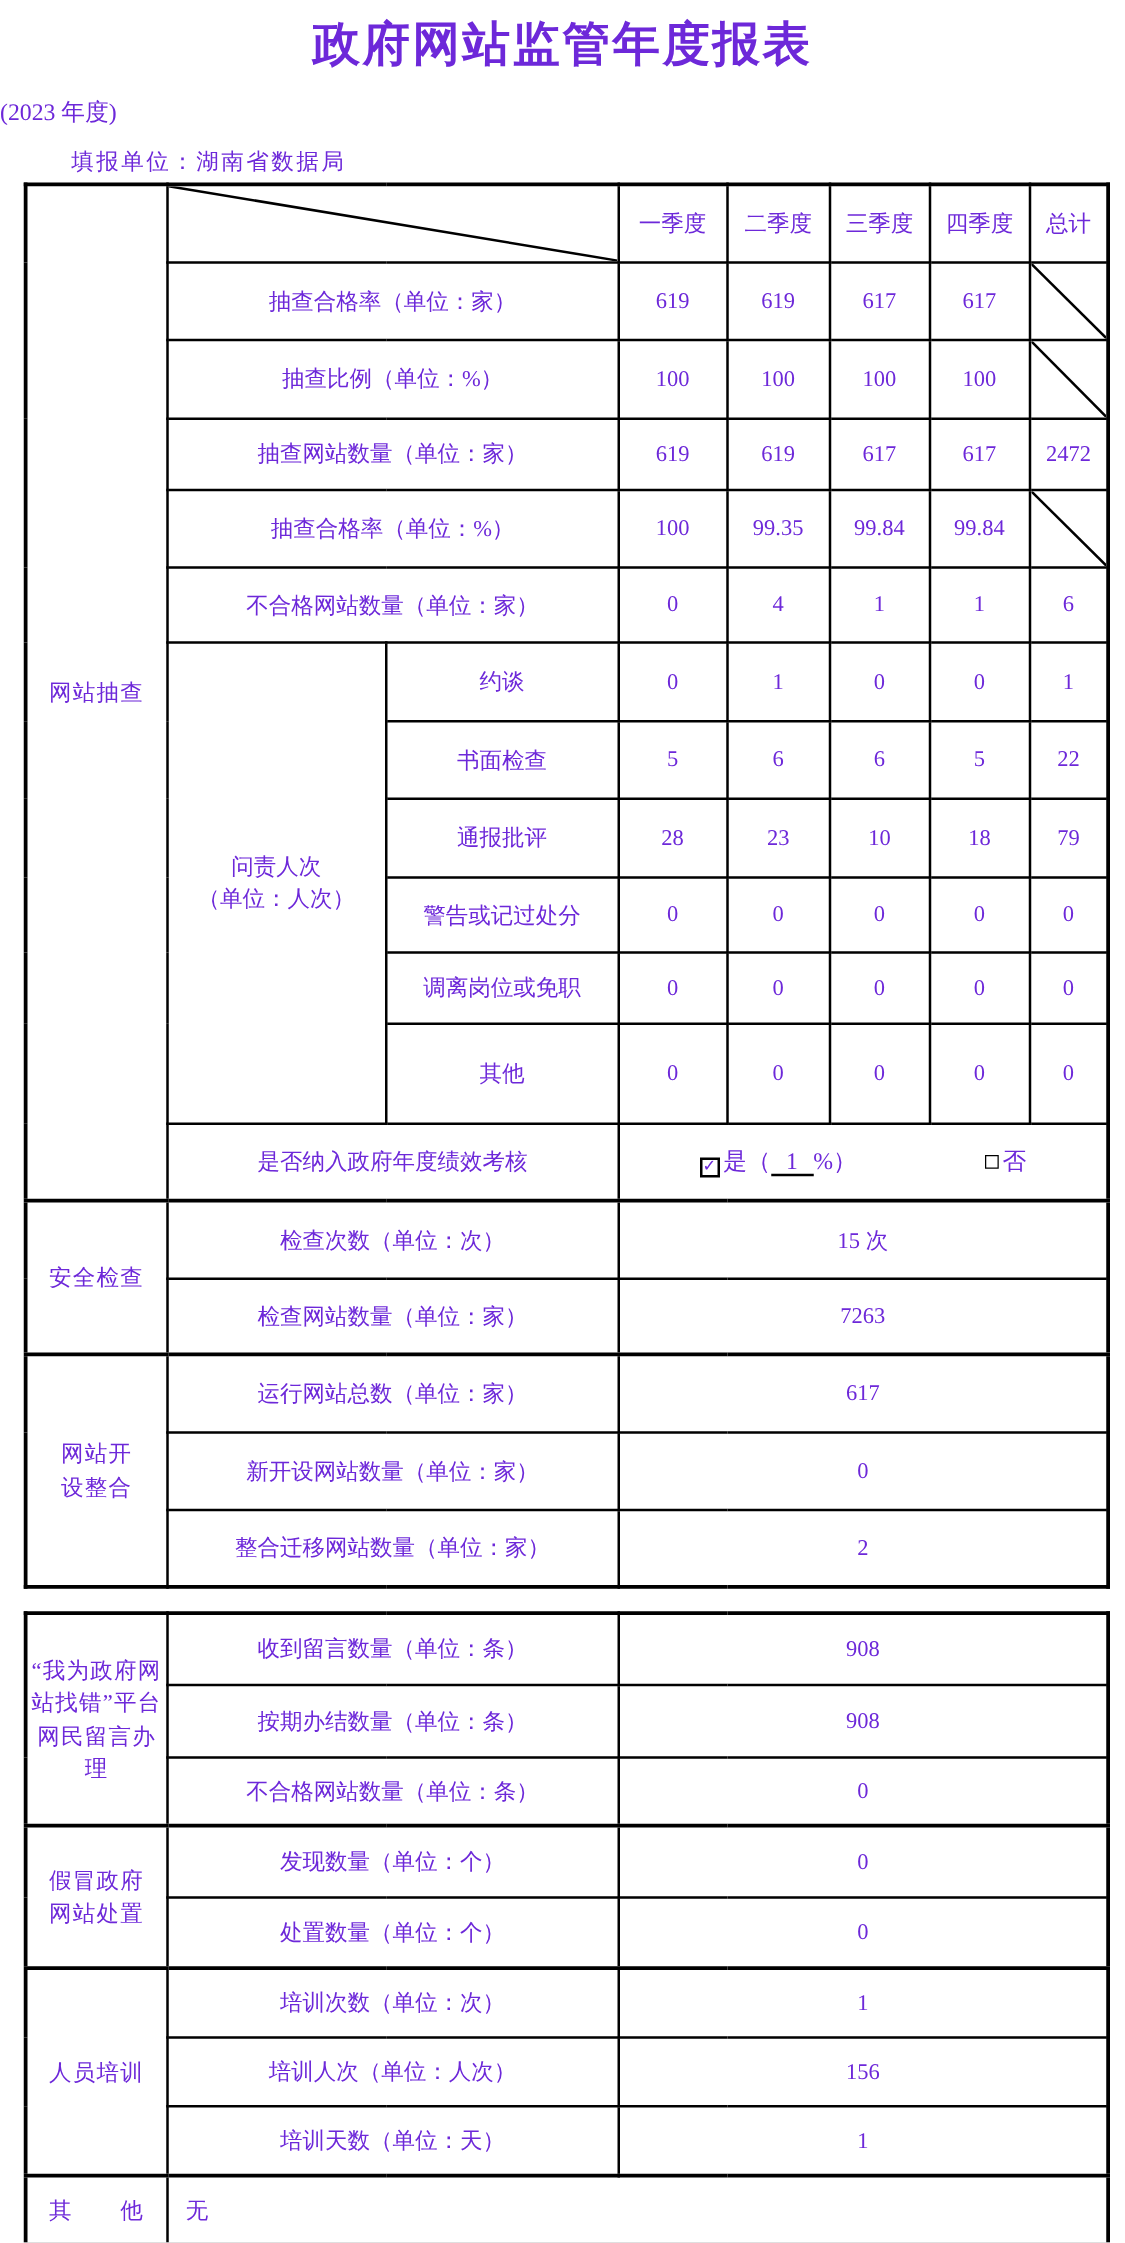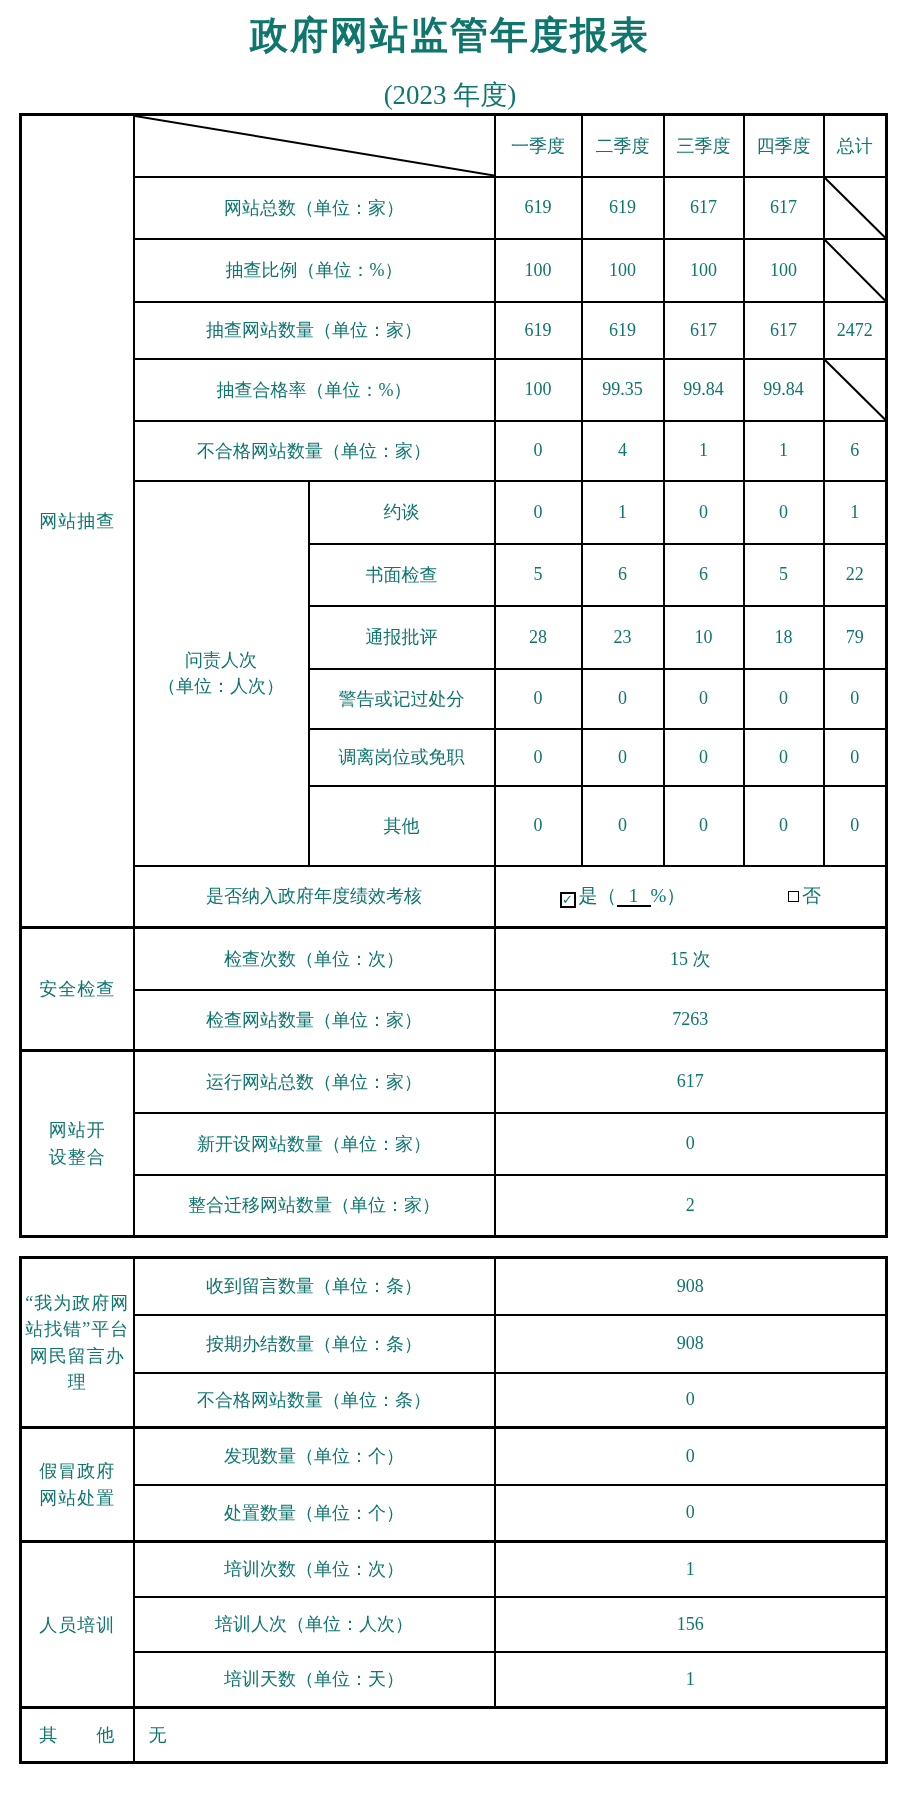--- a/index.html
+++ b/index.html
@@ -1,19 +1,19 @@
 <!DOCTYPE html>
 <html><head>
 <meta charset="utf-8">
 <style>
   html,body{margin:0;padding:0;background:#fff;}
-  .sheet{position:relative;width:900px;height:1794px;background:#ffffff;color:#0f766e;
+  .sheet{position:relative;width:900px;height:1794px;background:#ffffff;color:#6d28d9;
          font-family:"Liberation Serif","DejaVu Serif",serif;overflow:hidden;}
   .title{margin:10px 0 0 0;text-align:center;font-size:38px;font-weight:bold;letter-spacing:2px;}
-  .subtitle{margin:16px 0 0 0;text-align:center;font-size:27px;font-weight:normal;}
+  .subtitle{margin:16px 0 0 0;font-size:19px;font-weight:normal;}
   .unit-line{margin:14px 0 5px 57px;font-size:18px;letter-spacing:2px;}
   table.report{border-collapse:collapse;table-layout:fixed;width:866px;margin:0 0 0 19px;
                border:3px solid #000;}
   table.t2{margin-top:18px;}
   td{border:2px solid #000;text-align:center;vertical-align:middle;
      font-size:18px;padding:0 2px;overflow:hidden;}
   tr.sep td{border-top:3px solid #000;}
   .pre{white-space:pre-line;line-height:1.45;text-align:center;}
   .cat{letter-spacing:1px;font-family:Liberation Serif, serif;}
   td.diag{position:relative;padding:0;}
@@ -31,20 +31,21 @@
   .r62{height:62px}.r63{height:63px}.r57{height:57px}.r60{height:60px}.r66{height:80px}
   .r61{height:61px}.r55{height:55px}.r58{height:58px}.r56{height:56px}
 </style>
 </head>
 <body>
 
 <div class="sheet">
 
   <h1 class="title">政府网站监管年度报表</h1>
   <div class="subtitle">(2023 年度)</div>
+  <div class="unit-line">填报单位：湖南省数据局</div>
 
   <table class="report t1">
     <colgroup>
       <col style="width:113px">
         <col style="width:175px">
         <col style="width:186px">
       <col style="width:87px">
         <col style="width:82px">
         <col style="width:80px">
       <col style="width:80px">
@@ -60,21 +61,21 @@
             </svg>
       </td>
       <td>一季度</td>
       <td>二季度</td>
       <td>三季度</td>
       <td>四季度</td>
       <td>总计</td>
     </tr>
 
     <tr class="r62">
-      <td colspan="2">网站总数（单位：家）</td>
+      <td colspan="2">抽查合格率（单位：家）</td>
       <td>619</td>
       <td>619</td>
       <td>617</td>
       <td>617</td>
       <td class="diag">
         <svg class="slashline" viewBox="0 0 100 100" preserveAspectRatio="none">
               <line x1="0" y1="0" x2="100" y2="100"></line>
             </svg>
       </td>
     </tr>

